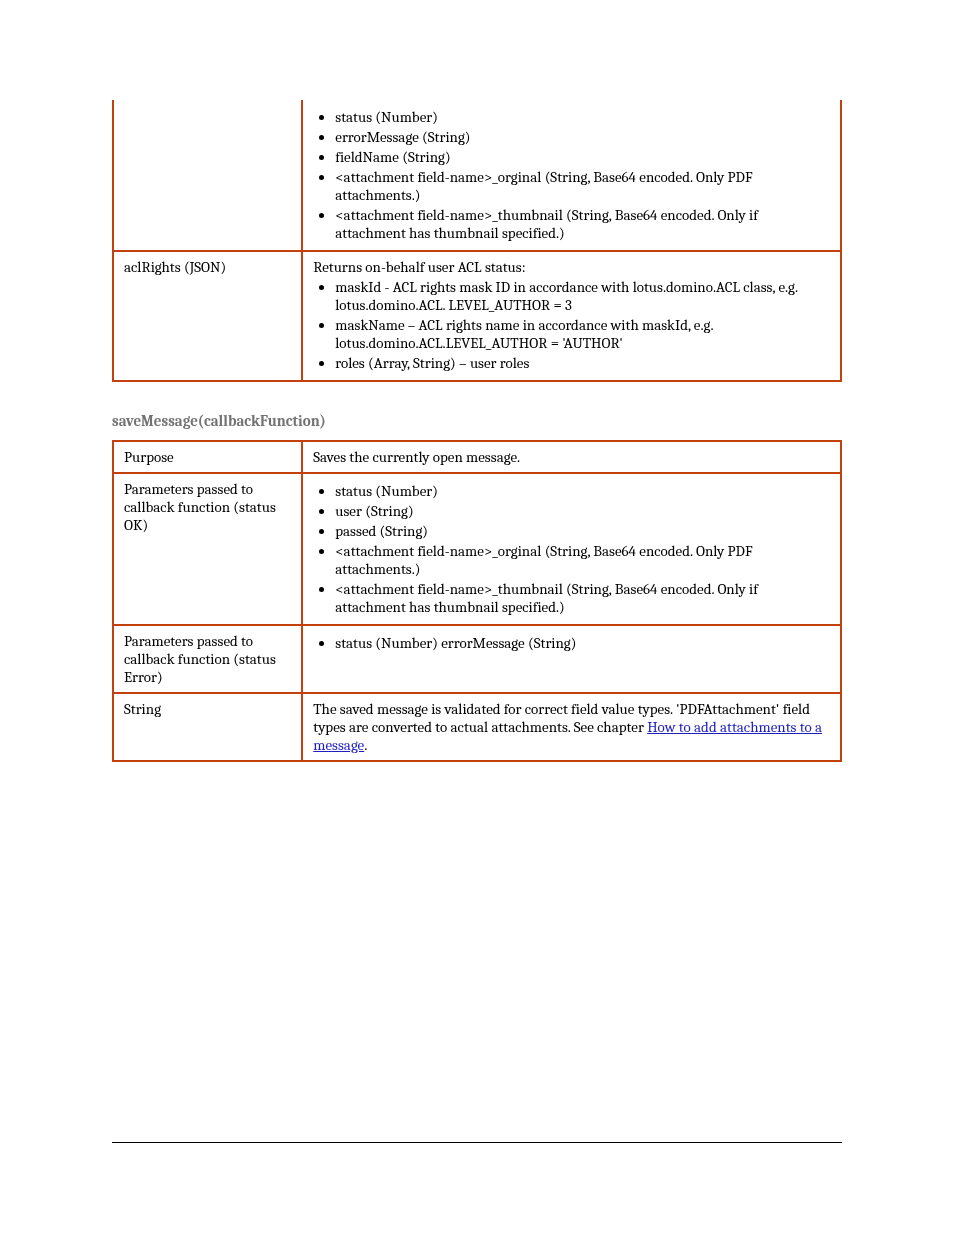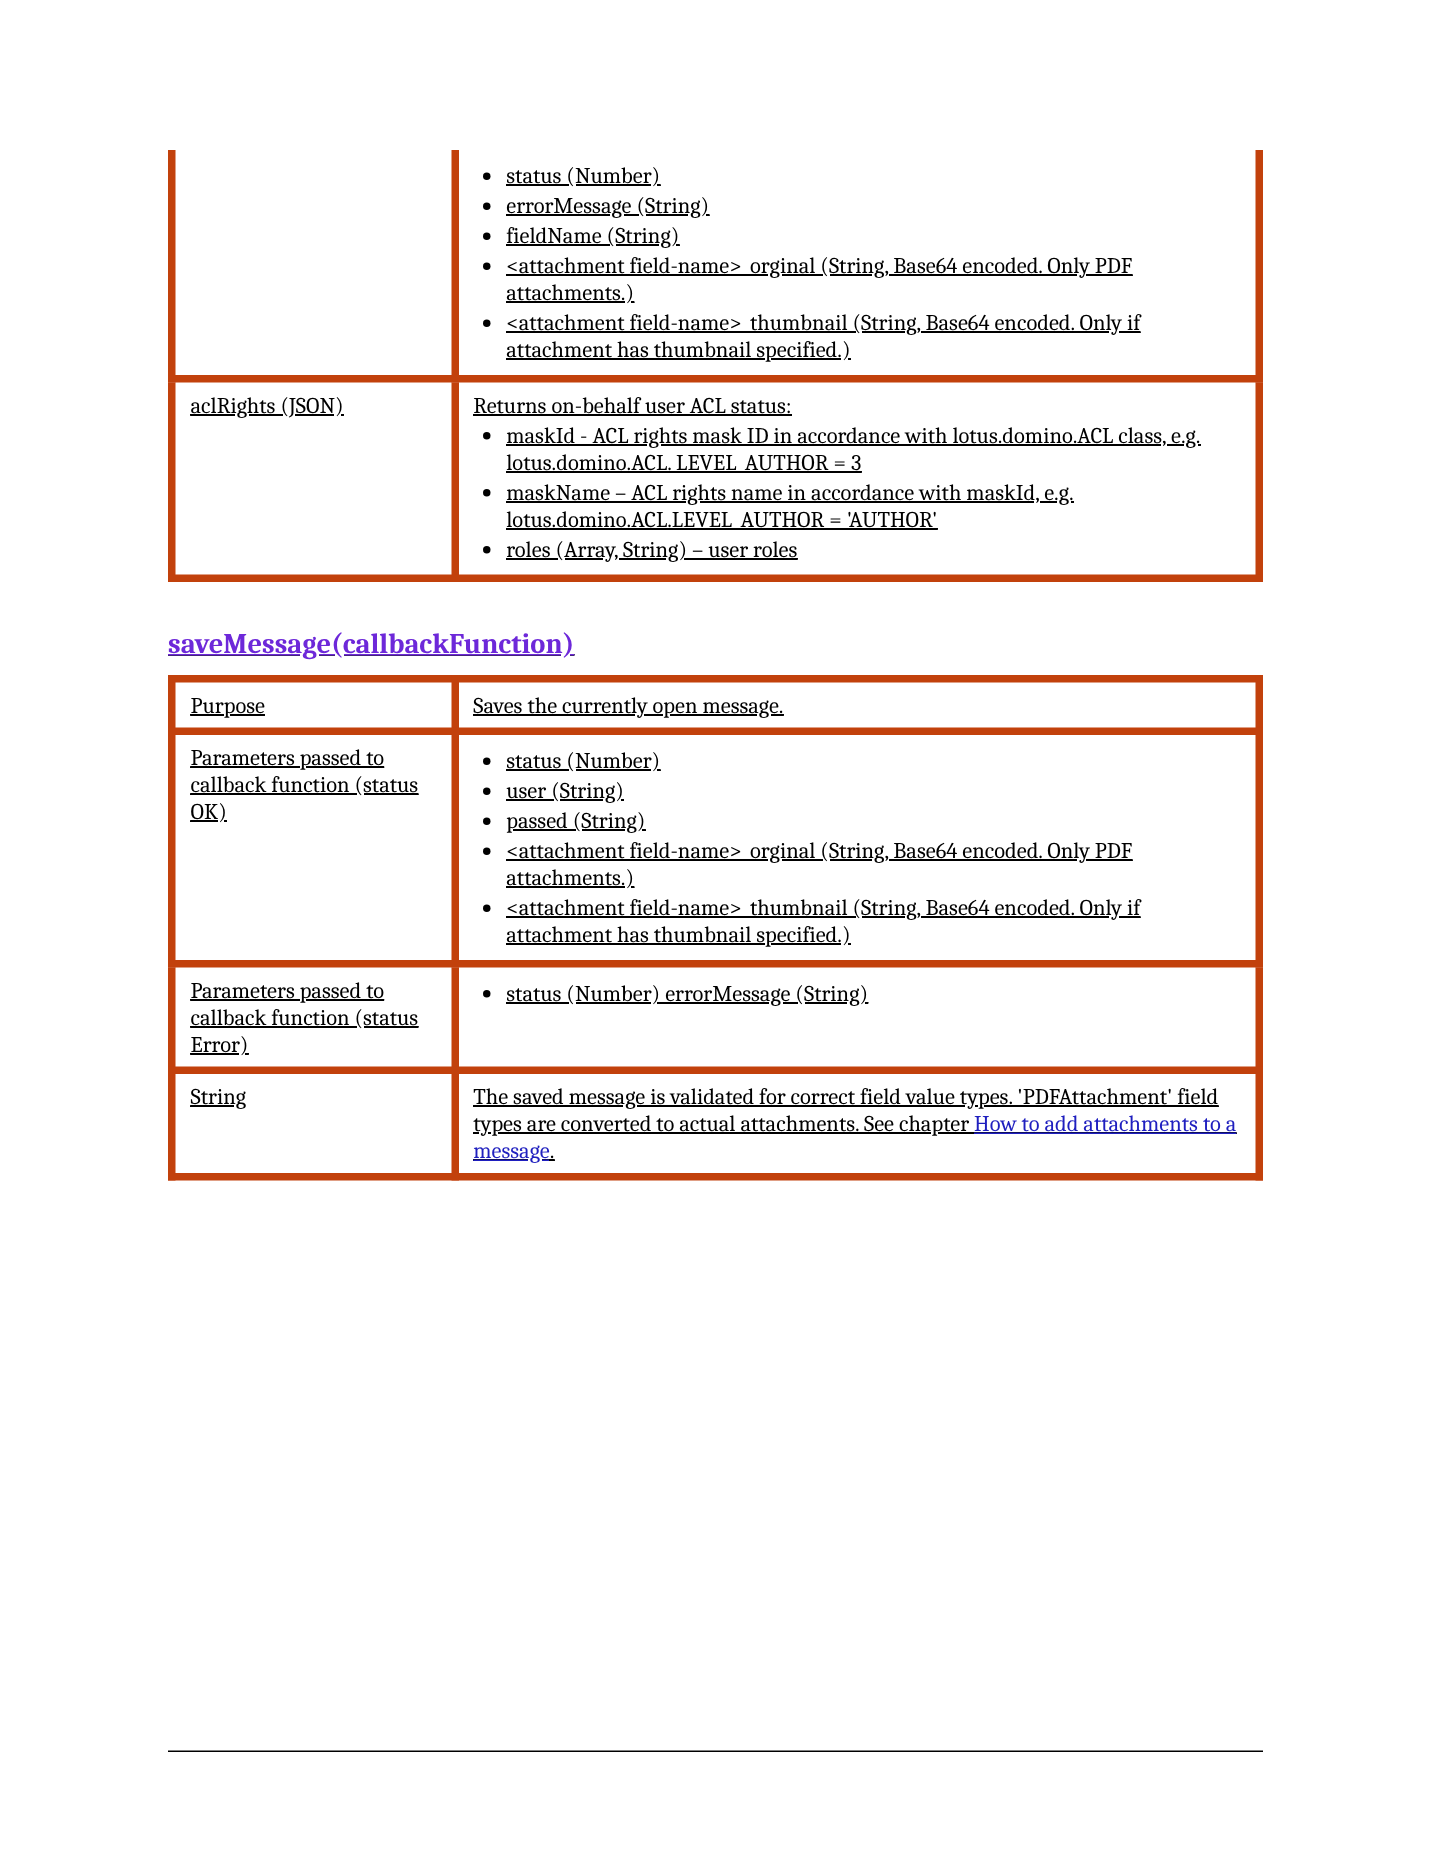--- a/index.html
+++ b/index.html
@@ -1,41 +1,41 @@
 <!DOCTYPE html>
 <html><head>
 <meta charset="utf-8">
 <style>
-  * { box-sizing: border-box; text-decoration: underline; }
+  * { box-sizing: border-box; }
   body {
     margin: 0;
     padding: 0;
     font-family: Cambria, Georgia, "Times New Roman", serif;
     font-size: 15px;
     color: #000;
     background: #fff;
     width: 954px;
   }
   .page {
     padding: 100px 112px 40px 112px;
   }
   .heading {
     font-family: Cambria, Georgia, serif;
     font-weight: bold;
-    color: #6d28d9;
-    font-size: 19px;
+    color: #737373;
+    font-size: 15px;
     margin: 30px 0 10px 0;
   }
   table.api {
     border-collapse: collapse;
     width: 100%;
     table-layout: fixed;
   }
   table.api td {
-    border: 5px solid #c2410c;
+    border: 2px solid #c2410c;
     padding: 6px 10px;
     vertical-align: top;
     word-wrap: break-word;
   }
   table.api col.left { width: 26%; }
   table.api col.right { width: 74%; }
   
   .continued tr:first-child td { border-top: none; }
   ul {
     margin: 2px 0 2px 0;

